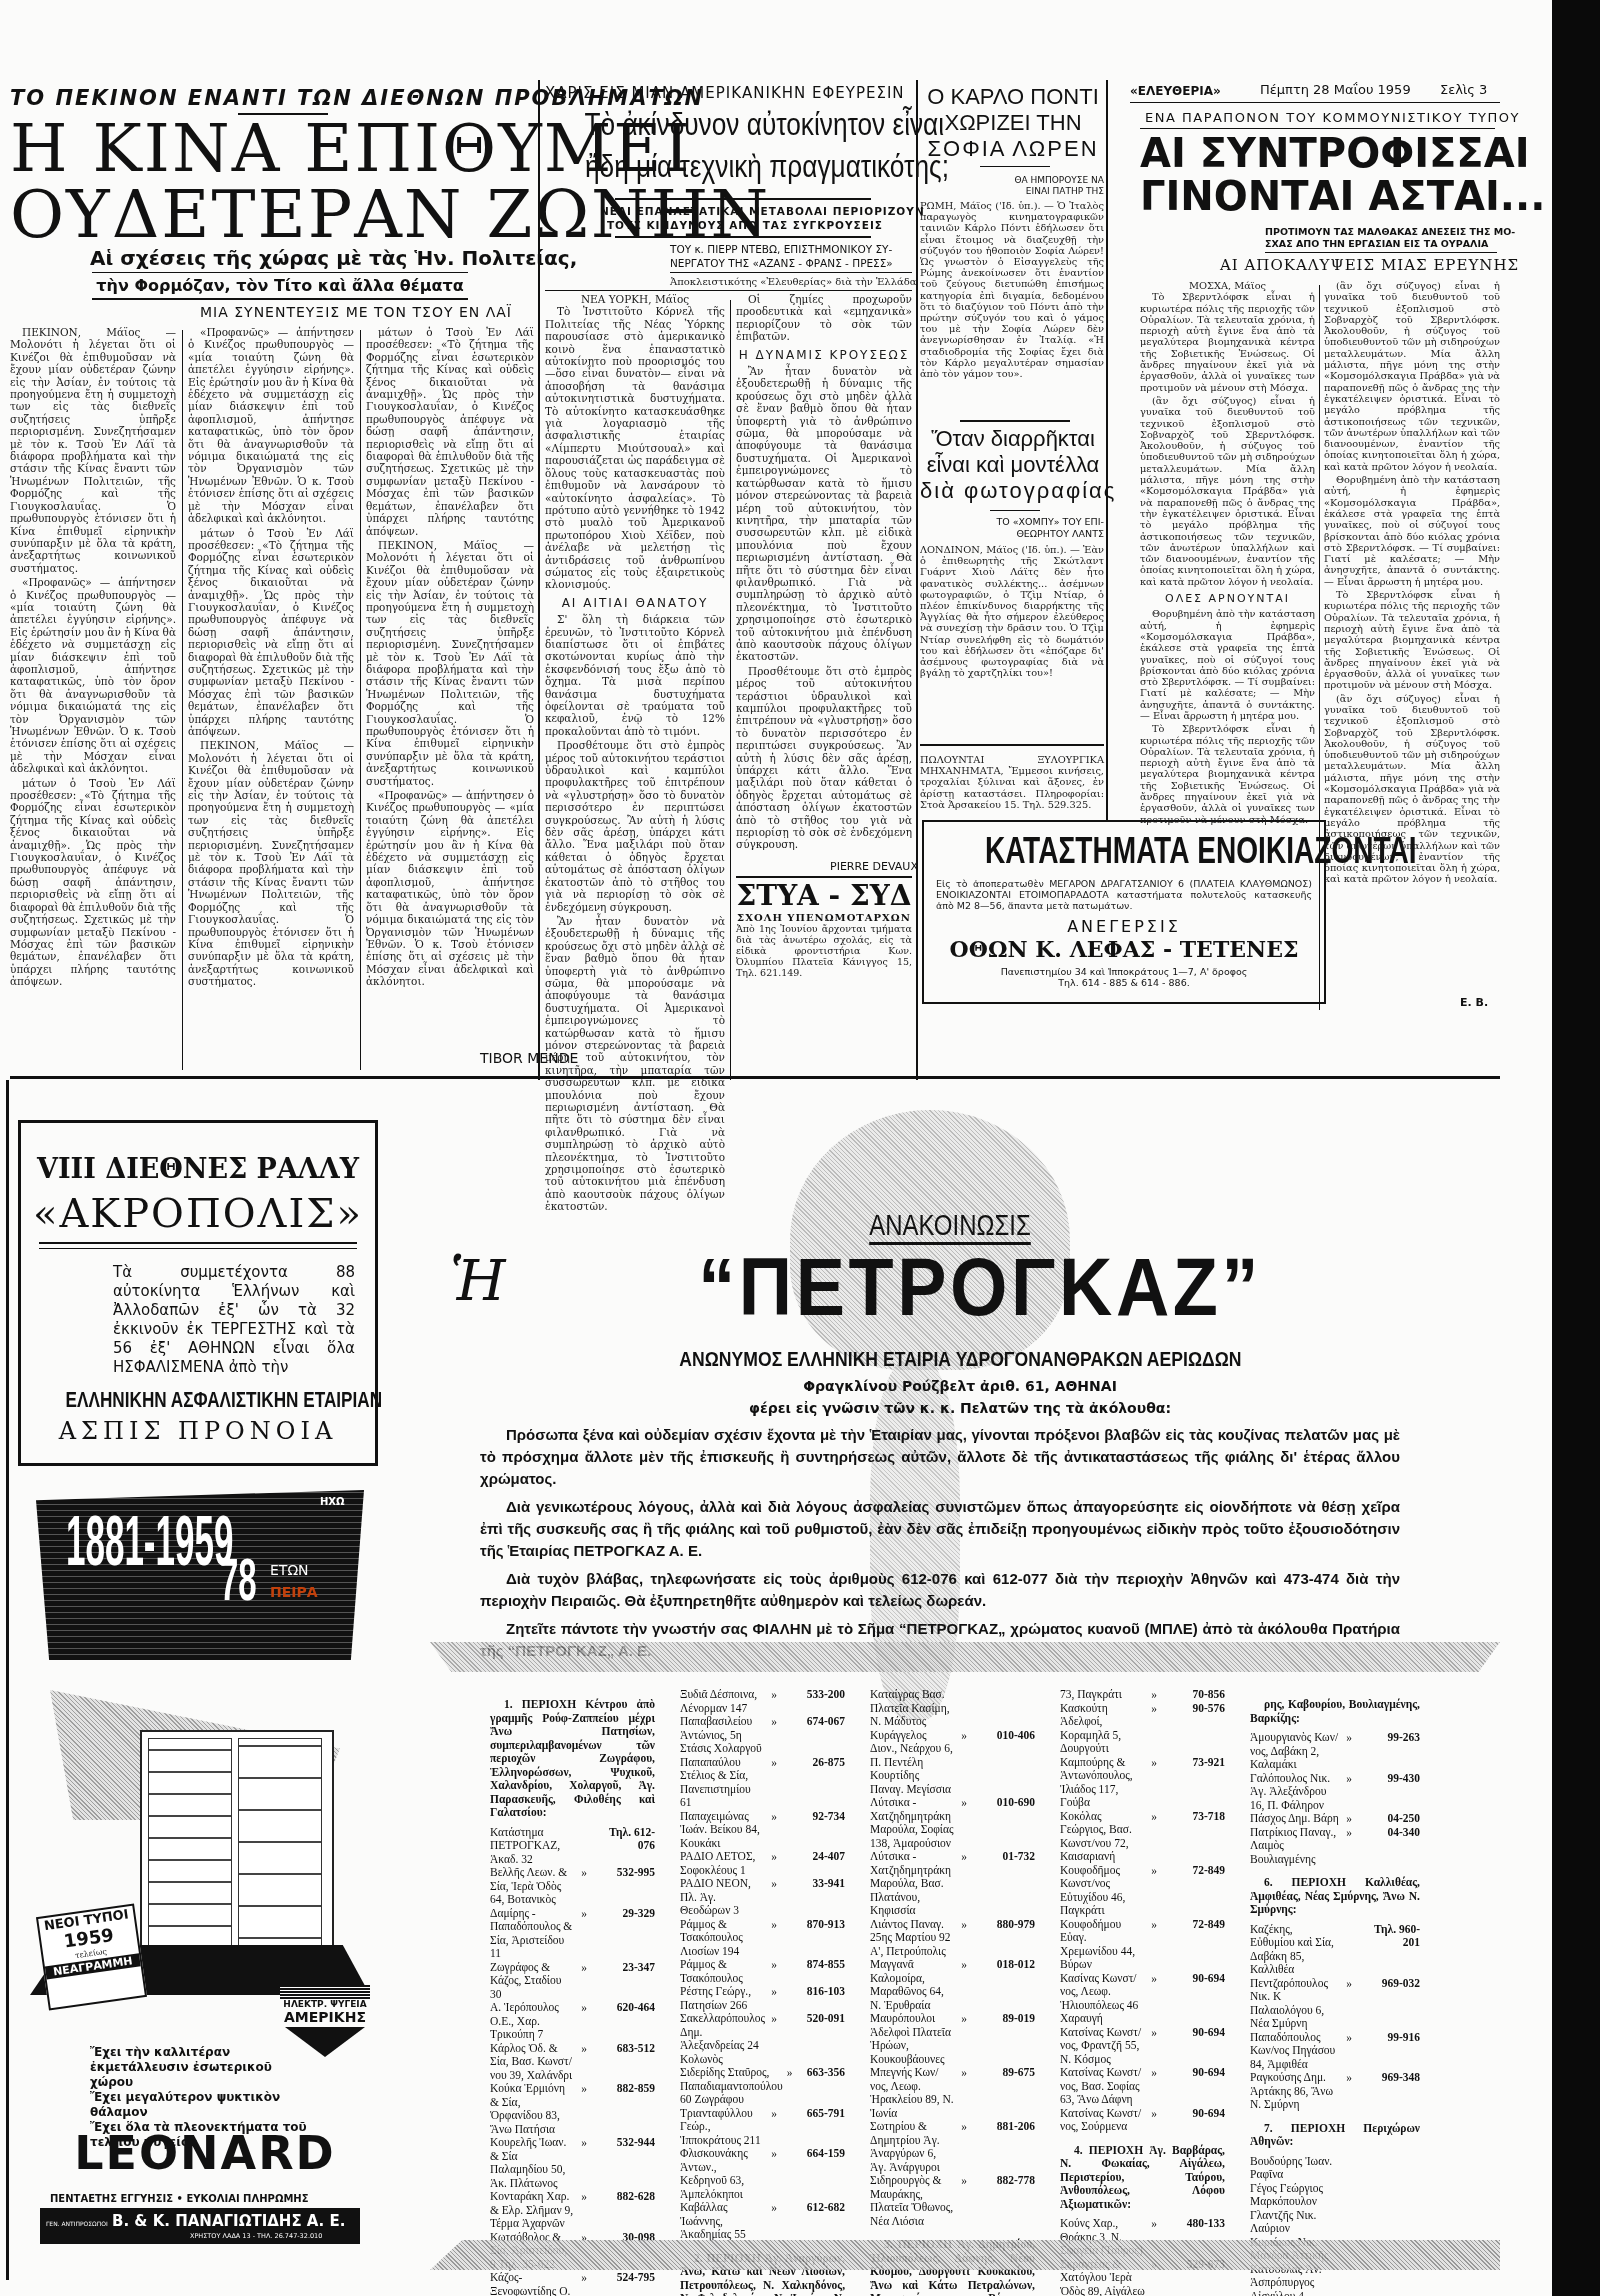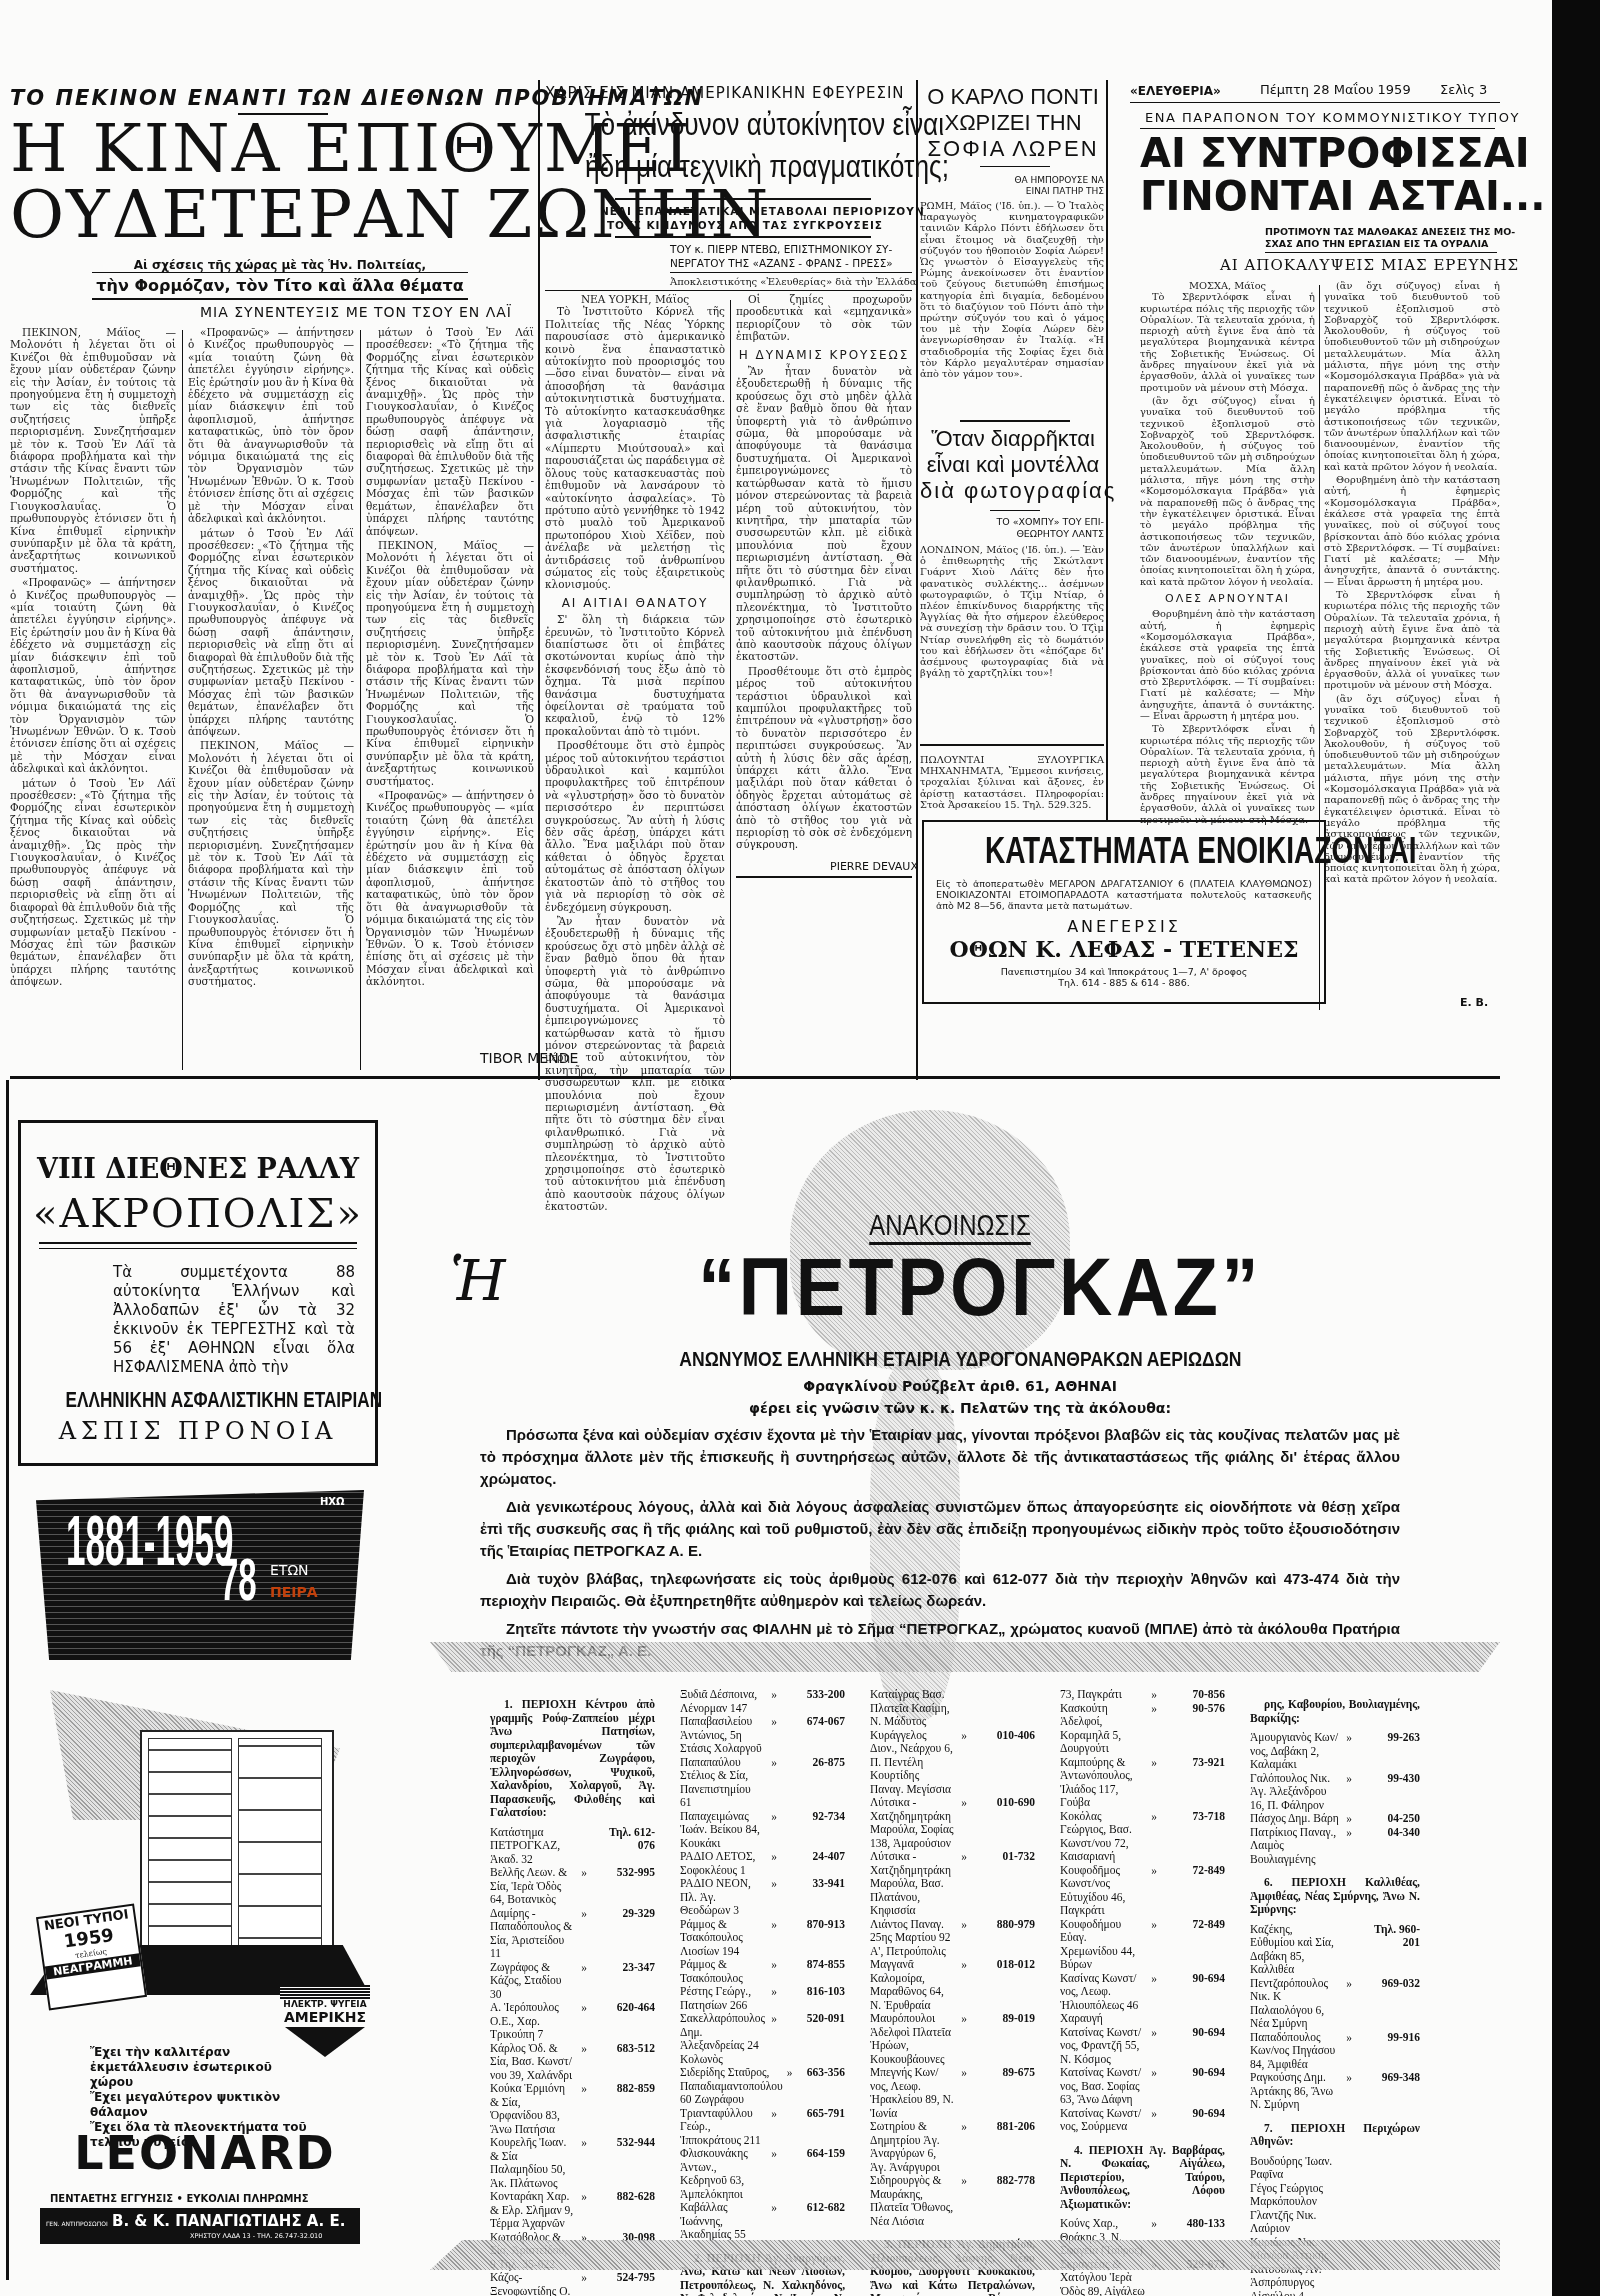--- a/index.html
+++ b/index.html
@@ -29,21 +29,21 @@
 </style>
 </head>
 <body>
 
 <div class="page">
 
   <div class="abs kicker" style="left:10px;top:86px;font-size:21px;">ΤΟ ΠΕΚΙΝΟΝ ΕΝΑΝΤΙ ΤΩΝ ΔΙΕΘΝΩΝ ΠΡΟΒΛΗΜΑΤΩΝ</div>
   <div class="rule" style="left:238px;top:113px;width:90px;height:2px;"></div>
   <div class="abs hl-serif" style="left:10px;top:116px;width:540px;font-size:66px;letter-spacing:2px;">Η ΚΙΝΑ ΕΠΙΘΥΜΕΙ</div>
   <div class="abs hl-serif" style="left:10px;top:182px;width:540px;font-size:66px;letter-spacing:2px;">ΟΥΔΕΤΕΡΑΝ ΖΩΝΗΝ</div>
-  <div class="abs sub" style="left:90px;top:258px;width:380px;font-size:12px;text-align:center;">Αἱ σχέσεις τῆς χώρας μὲ τὰς Ἡν. Πολιτείας,</div>
+  <div class="abs sub" style="left:90px;top:246px;width:380px;font-size:20px;text-align:center;">Αἱ σχέσεις τῆς χώρας μὲ τὰς Ἡν. Πολιτείας,</div>
   <div class="rule" style="left:92px;top:272px;width:376px;height:1px;"></div>
   <div class="abs sub" style="left:90px;top:276px;width:380px;font-size:16px;">τὴν Φορμόζαν, τὸν Τίτο καὶ ἄλλα θέματα</div>
   <div class="rule" style="left:92px;top:298px;width:376px;height:2px;"></div>
   <div class="abs sans" style="left:200px;top:304px;width:350px;font-size:14px;letter-spacing:1px;white-space:nowrap;">ΜΙΑ ΣΥΝΕΝΤΕΥΞΙΣ ΜΕ ΤΟΝ ΤΣΟΥ ΕΝ ΛΑΪ</div>
 
   <div class="abs txt" style="left:10px;top:326px;width:166px;height:750px;overflow:hidden;">
       <p>ΠΕΚΙΝΟΝ, Μάϊος — Μολονότι ἡ λέγεται ὅτι οἱ Κινέζοι θὰ ἐπιθυμοῦσαν νὰ ἔχουν μίαν οὐδετέραν ζώνην εἰς τὴν Ἀσίαν, ἐν τούτοις τὰ προηγούμενα ἔτη ἡ συμμετοχὴ των εἰς τὰς διεθνεῖς συζητήσεις ὑπῆρξε περιορισμένη. Συνεζητήσαμεν μὲ τὸν κ. Τσοὺ Ἐν Λάϊ τὰ διάφορα προβλήματα καὶ τὴν στάσιν τῆς Κίνας ἔναντι τῶν Ἡνωμένων Πολιτειῶν, τῆς Φορμόζης καὶ τῆς Γιουγκοσλαυΐας. Ὁ πρωθυπουργὸς ἐτόνισεν ὅτι ἡ Κίνα ἐπιθυμεῖ εἰρηνικὴν συνύπαρξιν μὲ ὅλα τὰ κράτη, ἀνεξαρτήτως κοινωνικοῦ συστήματος.</p>
       <p>«Προφανῶς» — ἀπήντησεν ὁ Κινέζος πρωθυπουργὸς — «μία τοιαύτη ζώνη θὰ ἀπετέλει ἐγγύησιν εἰρήνης». Εἰς ἐρώτησίν μου ἂν ἡ Κίνα θὰ ἐδέχετο νὰ συμμετάσχῃ εἰς μίαν διάσκεψιν ἐπὶ τοῦ ἀφοπλισμοῦ, ἀπήντησε καταφατικῶς, ὑπὸ τὸν ὅρον ὅτι θὰ ἀναγνωρισθοῦν τὰ νόμιμα δικαιώματά της εἰς τὸν Ὀργανισμὸν τῶν Ἡνωμένων Ἐθνῶν. Ὁ κ. Τσοὺ ἐτόνισεν ἐπίσης ὅτι αἱ σχέσεις μὲ τὴν Μόσχαν εἶναι ἀδελφικαὶ καὶ ἀκλόνητοι.</p>
       <p>μάτων ὁ Τσοὺ Ἐν Λάϊ προσέθεσεν: «Τὸ ζήτημα τῆς Φορμόζης εἶναι ἐσωτερικὸν ζήτημα τῆς Κίνας καὶ οὐδεὶς ξένος δικαιοῦται νὰ ἀναμιχθῇ». Ὡς πρὸς τὴν Γιουγκοσλαυΐαν, ὁ Κινέζος πρωθυπουργὸς ἀπέφυγε νὰ δώσῃ σαφῆ ἀπάντησιν, περιορισθεὶς νὰ εἴπῃ ὅτι αἱ διαφοραὶ θὰ ἐπιλυθοῦν διὰ τῆς συζητήσεως. Σχετικῶς μὲ τὴν συμφωνίαν μεταξὺ Πεκίνου - Μόσχας ἐπὶ τῶν βασικῶν θεμάτων, ἐπανέλαβεν ὅτι ὑπάρχει πλήρης ταυτότης ἀπόψεων.</p>
     </div>
@@ -87,20 +87,25 @@
   <div class="vrule" style="left:730px;top:300px;height:780px;width:1px;"></div>
   <div class="abs txt" style="left:736px;top:293px;width:176px;height:560px;overflow:hidden;">
     <p>Οἱ ζημίες προχωροῦν προοδευτικὰ καὶ «εμηχανικὰ» περιορίζουν τὸ σὸκ τῶν ἐπιβατῶν.</p>
     <div class="section">Η ΔΥΝΑΜΙΣ ΚΡΟΥΣΕΩΣ</div>
     <p>Ἂν ἦταν δυνατὸν νὰ ἐξουδετερωθῇ ἡ δύναμις τῆς κρούσεως ὄχι στὸ μηδὲν ἀλλὰ σὲ ἕναν βαθμὸ ὅπου θὰ ἦταν ὑποφερτὴ γιὰ τὸ ἀνθρώπινο σῶμα, θὰ μπορούσαμε νὰ ἀποφύγουμε τὰ θανάσιμα δυστυχήματα. Οἱ Ἀμερικανοὶ ἐμπειρογνώμονες τὸ κατώρθωσαν κατὰ τὸ ἥμισυ μόνον στερεώνοντας τὰ βαρειὰ μέρη τοῦ αὐτοκινήτου, τὸν κινητῆρα, τὴν μπαταρία τῶν συσσωρευτῶν κλπ. μὲ εἰδικὰ μπουλόνια ποὺ ἔχουν περιωρισμένη ἀντίσταση. Θὰ πῆτε ὅτι τὸ σύστημα δὲν εἶναι φιλανθρωπικό. Γιὰ νὰ συμπληρώσῃ τὸ ἀρχικὸ αὐτὸ πλεονέκτημα, τὸ Ἰνστιτοῦτο χρησιμοποίησε στὸ ἐσωτερικὸ τοῦ αὐτοκινήτου μιὰ ἐπένδυση ἀπὸ καουτσοὺκ πάχους ὀλίγων ἑκατοστῶν.</p>
     <p>Προσθέτουμε ὅτι στὸ ἐμπρὸς μέρος τοῦ αὐτοκινήτου τεράστιοι ὑδραυλικοὶ καὶ καμπύλοι προφυλακτῆρες τοῦ ἐπιτρέπουν νὰ «γλυστρήσῃ» ὅσο τὸ δυνατὸν περισσότερο ἐν περιπτώσει συγκρούσεως. Ἂν αὐτὴ ἡ λύσις δὲν σᾶς ἀρέσῃ, ὑπάρχει κάτι ἄλλο. Ἕνα μαξιλάρι ποὺ ὅταν κάθεται ὁ ὁδηγὸς ἔρχεται αὐτομάτως σὲ ἀπόσταση ὀλίγων ἑκατοστῶν ἀπὸ τὸ στῆθος του γιὰ νὰ περιορίσῃ τὸ σὸκ σὲ ἐνδεχόμενη σύγκρουση.</p>
   </div>
   <div class="abs sans" style="left:830px;top:860px;font-size:11px;">PIERRE DEVAUX</div>
   <div class="rule" style="left:736px;top:876px;width:176px;height:2px;"></div>
 
+  <div class="abs" style="left:736px;top:880px;width:176px;text-align:center;">
+    <div style="font-family:'DejaVu Serif',serif;font-weight:bold;font-size:28px;line-height:32px;">ΣΤΥΑ - ΣΥΔ</div>
+    <div style="font-family:'DejaVu Serif',serif;font-weight:bold;font-size:10px;letter-spacing:1px;">ΣΧΟΛΗ ΥΠΕΝΩΜΟΤΑΡΧΩΝ</div>
+    <div class="txt" style="font-size:9.5px;line-height:11px;">Ἀπὸ 1ης Ἰουνίου ἄρχονται τμήματα διὰ τὰς ἀνωτέρω σχολάς, εἰς τὰ εἰδικὰ φροντιστήρια Κων. Ὀλυμπίου Πλατεῖα Κάνιγγος 15, Τηλ. 621.149.</div>
+  </div>
 
   <div class="vrule" style="left:916px;top:80px;height:1000px;"></div>
 
   <div class="abs hl-sans" style="left:920px;top:84px;width:186px;font-size:22px;">Ο ΚΑΡΛΟ ΠΟΝΤΙ</div>
   <div class="abs hl-sans" style="left:920px;top:110px;width:186px;font-size:22px;">ΧΩΡΙΖΕΙ ΤΗΝ</div>
   <div class="abs hl-sans" style="left:920px;top:136px;width:186px;font-size:22px;letter-spacing:2px;">ΣΟΦΙΑ ΛΩΡΕΝ</div>
   <div class="rule" style="left:980px;top:166px;width:70px;height:1px;"></div>
   <div class="abs sans" style="left:1000px;top:175px;width:104px;font-size:9px;text-align:right;white-space:nowrap;">ΘΑ ΗΜΠΟΡΟΥΣΕ ΝΑ</div>
   <div class="abs sans" style="left:1000px;top:186px;width:104px;font-size:9px;text-align:right;white-space:nowrap;">ΕΙΝΑΙ ΠΑΤΗΡ ΤΗΣ</div>
   <div class="abs txt" style="left:920px;top:200px;width:184px;height:210px;overflow:hidden;font-size:9.8px;line-height:11.2px;">ΡΩΜΗ, Μάϊος ('Ιδ. ὑπ.). — Ὁ Ἰταλὸς παραγωγὸς κινηματογραφικῶν ταινιῶν Κάρλο Πόντι ἐδήλωσεν ὅτι εἶναι ἕτοιμος νὰ διαζευχθῇ τὴν σύζυγόν του ἠθοποιὸν Σοφία Λώρεν! Ὡς γνωστὸν ὁ Εἰσαγγελεὺς τῆς Ρώμης ἀνεκοίνωσεν ὅτι ἐναντίον τοῦ ζεύγους διετυπώθη ἐπισήμως κατηγορία ἐπὶ διγαμία, δεδομένου ὅτι τὸ διαζύγιον τοῦ Πόντι ἀπὸ τὴν πρώτην σύζυγόν του καὶ ὁ γάμος του μὲ τὴν Σοφία Λώρεν δὲν ἀνεγνωρίσθησαν ἐν Ἰταλίᾳ. «Ἡ σταδιοδρομία τῆς Σοφίας ἔχει διὰ τὸν Κάρλο μεγαλυτέραν σημασίαν ἀπὸ τὸν γάμον του».</div>

